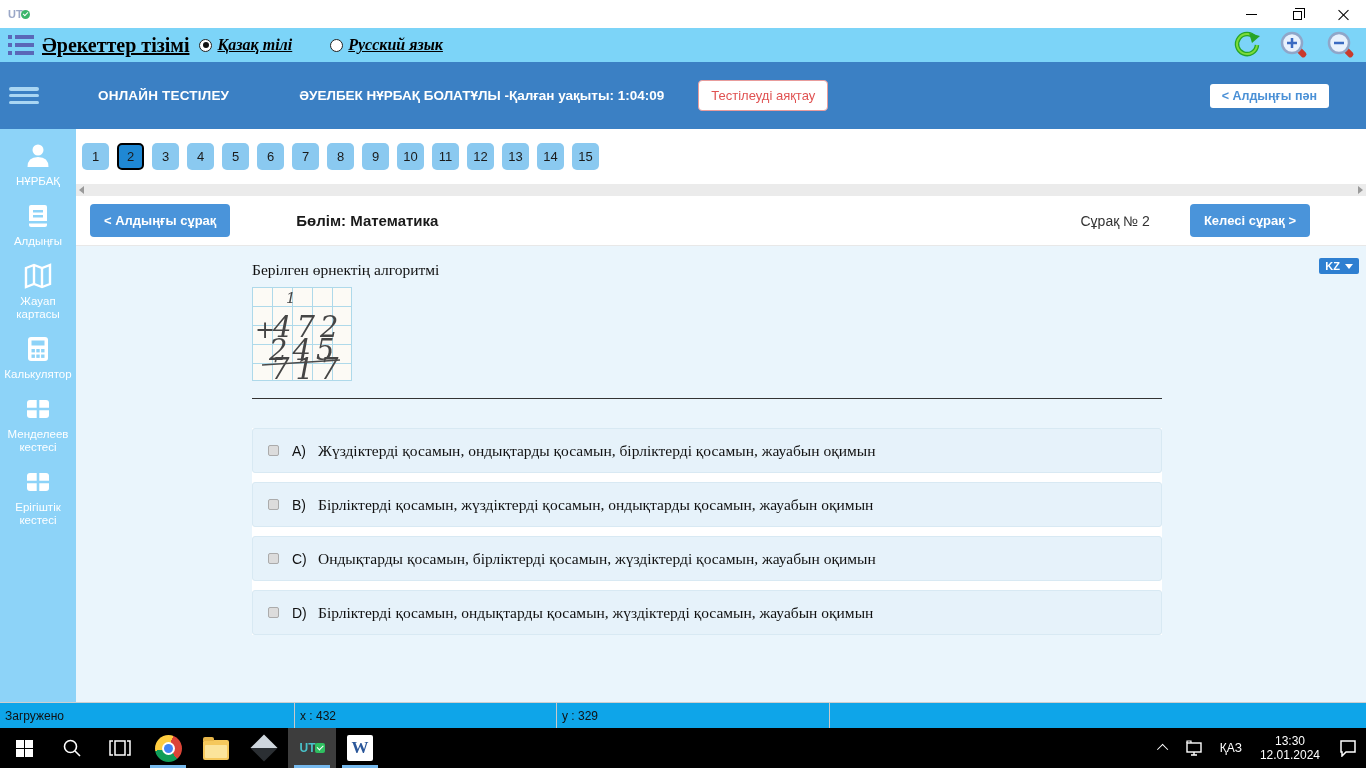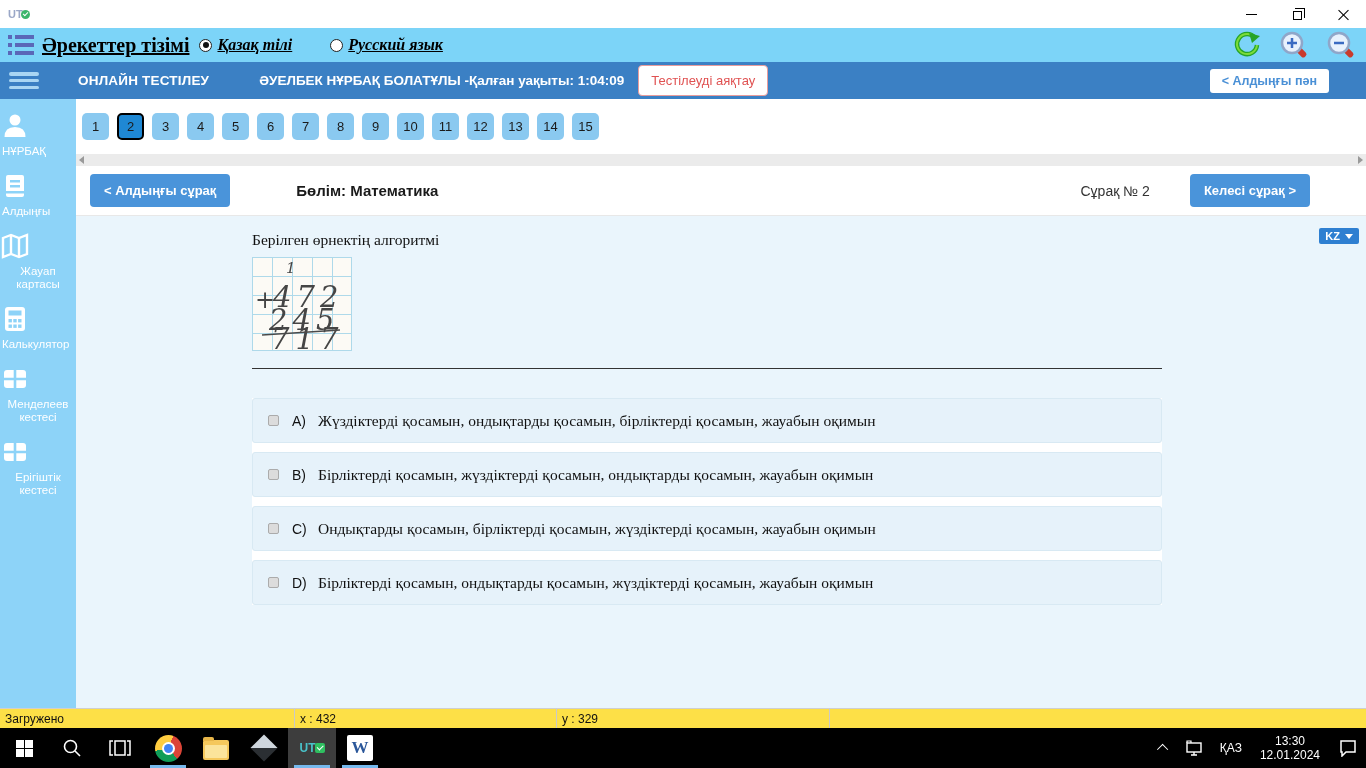--- a/index.html
+++ b/index.html
@@ -30,32 +30,32 @@
   .action-label { font-family:"Liberation Serif", serif; font-weight:bold; font-size:20px; color:#000; text-decoration:underline; margin-left:8px; cursor:pointer; }
   .radio-group { display:flex; align-items:center; margin-left:10px; }
   .radio { width:13px; height:13px; border-radius:50%; border:1.5px solid #222; background:#fff; position:relative; margin-right:5px; flex:0 0 auto; cursor:pointer; }
   .radio.checked:after { content:""; position:absolute; left:2.5px; top:2.5px; width:6px; height:6px; border-radius:50%; background:#111; }
   .radio-label { font-family:"Liberation Serif", serif; font-weight:bold; font-style:italic; font-size:16px; color:#000; text-decoration:underline; cursor:pointer; }
   .radio-group + .radio-group { margin-left:38px; }
   .action-icons { margin-left:auto; display:flex; align-items:center; gap:17px; margin-right:10px; }
   .icon-btn { width:30px; height:30px; cursor:pointer; }
 
   
-  .appheader { height:37px; background:#3b80c4; display:flex; align-items:center; color:#fff; flex:0 0 auto; }
+  .appheader { height:67px; background:#3b80c4; display:flex; align-items:center; color:#fff; flex:0 0 auto;gap:20px; }
   .menu-icon { width:30px; height:17px; margin-left:9px; display:flex; flex-direction:column; justify-content:space-between; cursor:pointer; }
   .menu-icon span { height:3.5px; background:#a9d6f3; border-radius:2px; }
   .app-title { font-size:13.5px; font-weight:700; margin-left:39px; letter-spacing:.2px; }
   .user-timer { font-size:13.5px; font-weight:700; margin-left:50px; }
   .finish-btn { margin-left:14px; background:#fff; border:1px solid #e89c9c; color:#e05252; font-size:13px; padding:7px 12px; border-radius:4px; cursor:pointer; font-family:inherit;text-align:center; }
   .prev-subject-btn { margin-left:auto; margin-right:37px; background:#fff; border:none; color:#4a90d6; font-size:12.5px; font-weight:600; padding:5px 12px; border-radius:3px; cursor:pointer; font-family:inherit; }
 
   
   .main { flex:1; display:flex; min-height:0; }
   .sidebar { width:76px; background:#8dd3f8; display:flex; flex-direction:column; align-items:center; padding-top:12px; flex:0 0 auto; }
-  .side-item { display:flex; flex-direction:column; align-items:flex-start; margin-bottom:13px; cursor:pointer; width:100%; }
+  .side-item { display:flex; flex-direction:column; align-items:center; margin-bottom:13px; cursor:pointer; width:100%; }
   .side-item svg { width:30px; height:30px; }
   .side-label { color:#fff; font-size:11.5px; margin-top:4px; text-align:center; line-height:13px; padding:0 2px; }
 
   .content-col { flex:1; display:flex; flex-direction:column; min-width:0; background:#fff; }
 
   
   .tabs { height:55px; background:#fff; display:flex; align-items:center; padding-left:6px; flex:0 0 auto; }
   .tab { width:27px; height:27px; margin-right:8px; background:#8ac9f0; border:none; border-radius:5px; font-size:13px; color:#1b1b1b; cursor:pointer; font-family:inherit; display:flex; align-items:center; justify-content:center; }
   .tab.active { background:#1f88d4; border:2px solid #000; }
 
@@ -81,21 +81,21 @@
   .q-text { font-family:"Liberation Serif", serif; font-size:15.5px; color:#111; }
   .q-image { margin-top:8px; width:100px; height:94px; display:block; }
   .q-hr { margin-top:17px; border:none; border-top:1px solid #333; width:910px; }
   .options { margin-top:29px; background:#fff; display:flex; flex-direction:column; gap:9px; }
   .option { height:45px; background:#e6f2fa; border:1px solid #d8e9f3; border-radius:3px; display:flex; align-items:center; padding-left:15px; cursor:pointer; }
   .opt-check { width:11px; height:11px; background:#dcdcdc; border:1px solid #ababab; border-radius:2px; flex:0 0 auto; cursor:pointer; }
   .opt-key { font-size:14px; color:#111; margin-left:13px; width:22px; }
   .opt-text { font-family:"Liberation Serif", serif; font-size:15.5px; color:#111; margin-left:4px; }
 
   
-  .statusbar { height:20px; background:#fde047; border-top:1px solid #cfcfcf; display:flex; align-items:center; font-size:12px; color:#111; flex:0 0 auto; }
+  .statusbar { height:26px; background:#0ea5e9; border-top:1px solid #cfcfcf; display:flex; align-items:center; font-size:12px; color:#111; flex:0 0 auto; }
   .sb-cell { padding-left:5px; height:100%; display:flex; align-items:center; border-right:1px solid #c9c9c9; }
   .sb-state { width:295px; } .sb-x { width:262px; } .sb-y { width:273px; } .sb-url { flex:1; border-right:none; }
 
   
   .taskbar { height:40px; background:#000; display:flex; align-items:stretch; color:#fff; flex:0 0 auto; }
   .tb-slot { width:48px; display:flex; align-items:center; justify-content:center; position:relative; cursor:pointer; }
   .tb-slot.running:after { content:""; position:absolute; left:6px; right:6px; bottom:0; height:3px; background:#76b9ed; }
   .tb-slot.active { background:#3d3d3d; }
   .start-grid { width:17px; height:17px; display:grid; grid-template-columns:8px 8px; grid-template-rows:8px 8px; gap:1px; }
   .start-grid span { background:#fff; }

